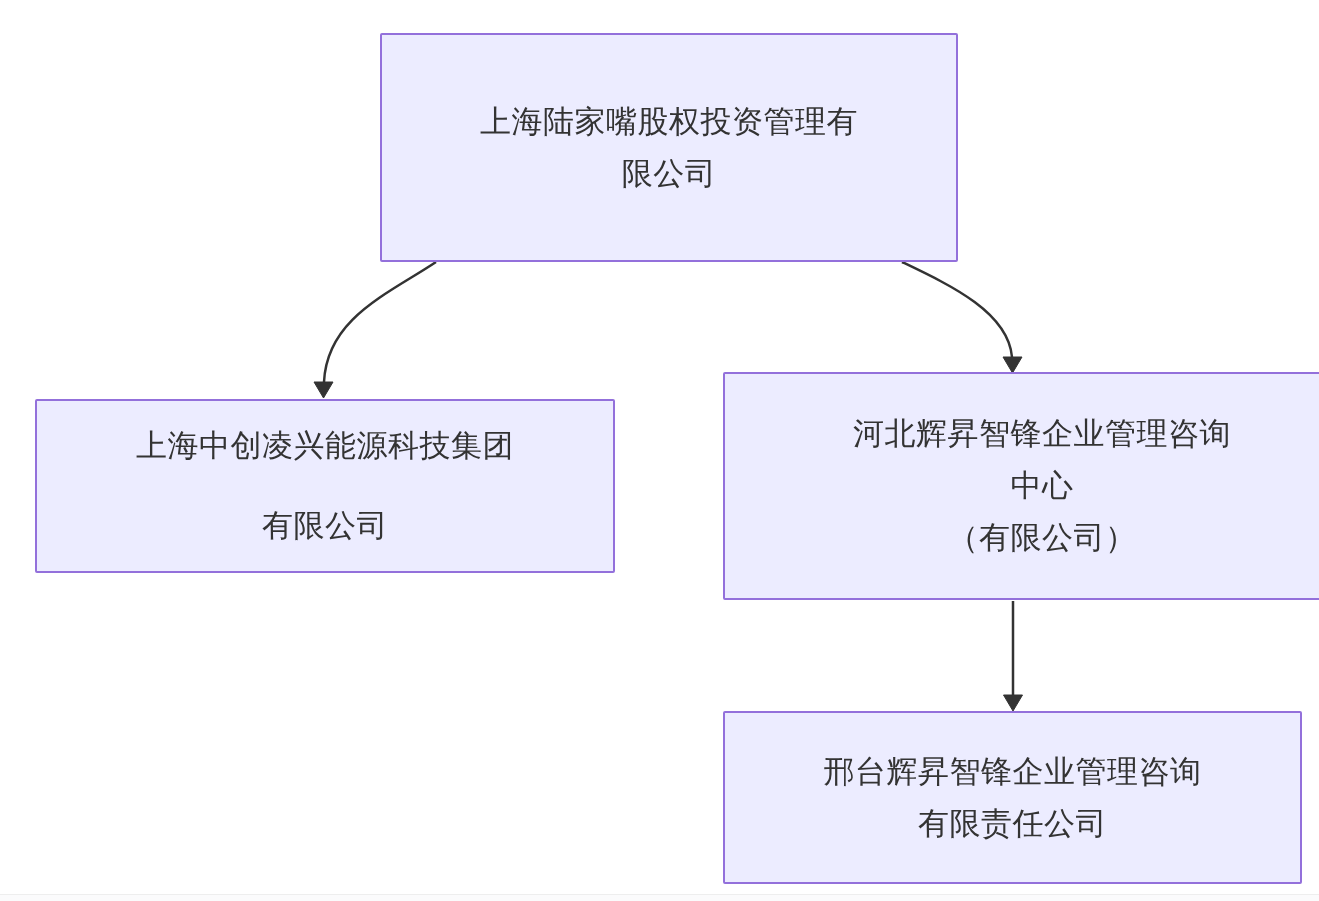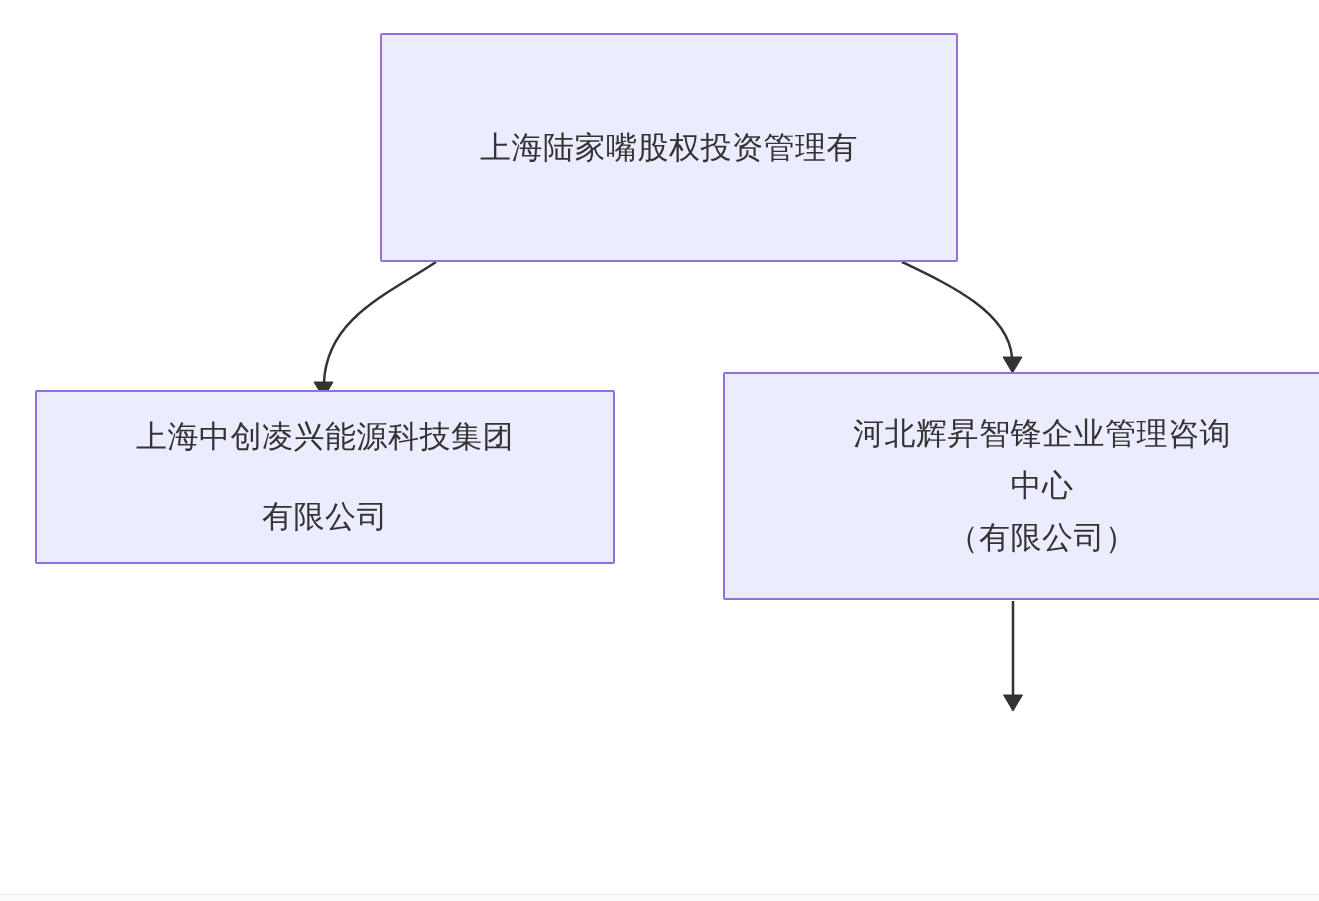--- a/index.html
+++ b/index.html
@@ -23,21 +23,21 @@
     align-items: center;
     text-align: center;
     color: #333333;
     font-size: 31px;
     line-height: 52px;
     font-weight: 400;
     letter-spacing: 0.5px;
   }
   .node .line { white-space: nowrap; }
   #node-parent  { left: 380px; top: 33px;  width: 578px; height: 229px; }
-  #node-left    { left: 35px;  top: 390px; width: 580px; height: 174px; gap: 28px; }
+  #node-left    { left: 35px;  top: 399px; width: 580px; height: 174px; gap: 28px; }
   #node-right   { left: 723px; top: 372px; width: 638px; height: 228px; }
   #node-bottom  { left: 723px; top: 711px; width: 579px; height: 173px; }
   svg.edges {
     position: absolute;
     left: 0; top: 0;
     width: 1319px; height: 901px;
     pointer-events: none;
   }
   svg.edges path {
     fill: none;
@@ -68,28 +68,33 @@
 
     <path d="M 902 262 C 950 285, 1008 312, 1012 357"></path>
     <polygon points="1003,357 1022,357 1012.5,373"></polygon>
 
     <path d="M 1013 601 L 1013 695"></path>
     <polygon points="1003.5,695 1022.5,695 1013,711"></polygon>
   </svg>
 
   <div class="node" id="node-parent">
     <div class="line">上海陆家嘴股权投资管理有</div>
+    <div class="line">限公司</div>
   </div>
 
   <div class="node" id="node-left">
     <div class="line">上海中创凌兴能源科技集团</div>
     <div class="line">有限公司</div>
   </div>
 
   <div class="node" id="node-right">
     <div class="line">河北辉昇智锋企业管理咨询</div>
     <div class="line">中心</div>
     <div class="line">（有限公司）</div>
   </div>
 
+  <div class="node" id="node-bottom">
+    <div class="line">邢台辉昇智锋企业管理咨询</div>
+    <div class="line">有限责任公司</div>
+  </div>
 
   <div class="bottom-strip"></div>
 </div>
 
 </body></html>

